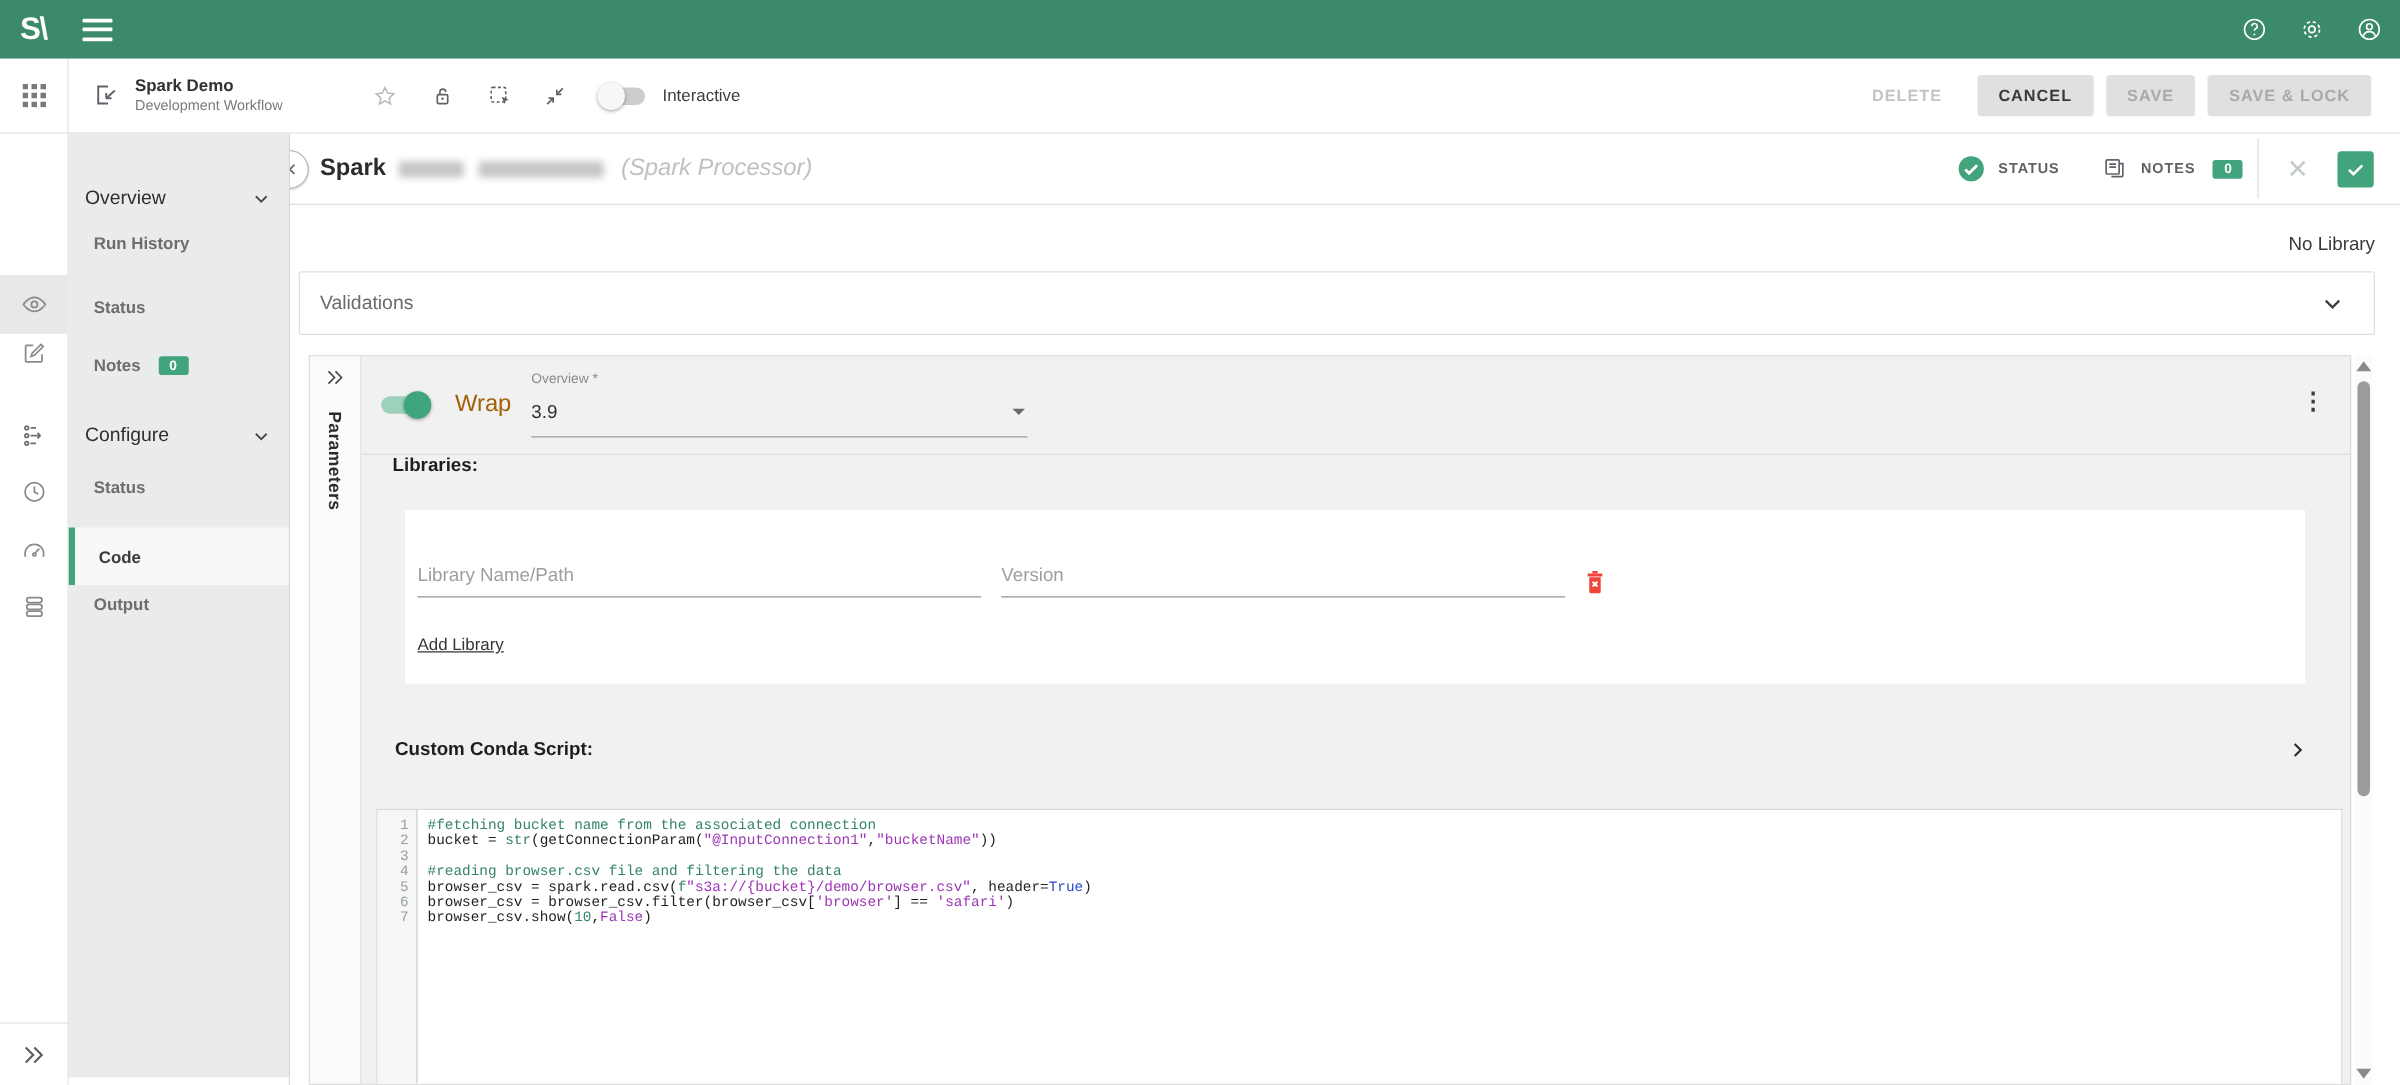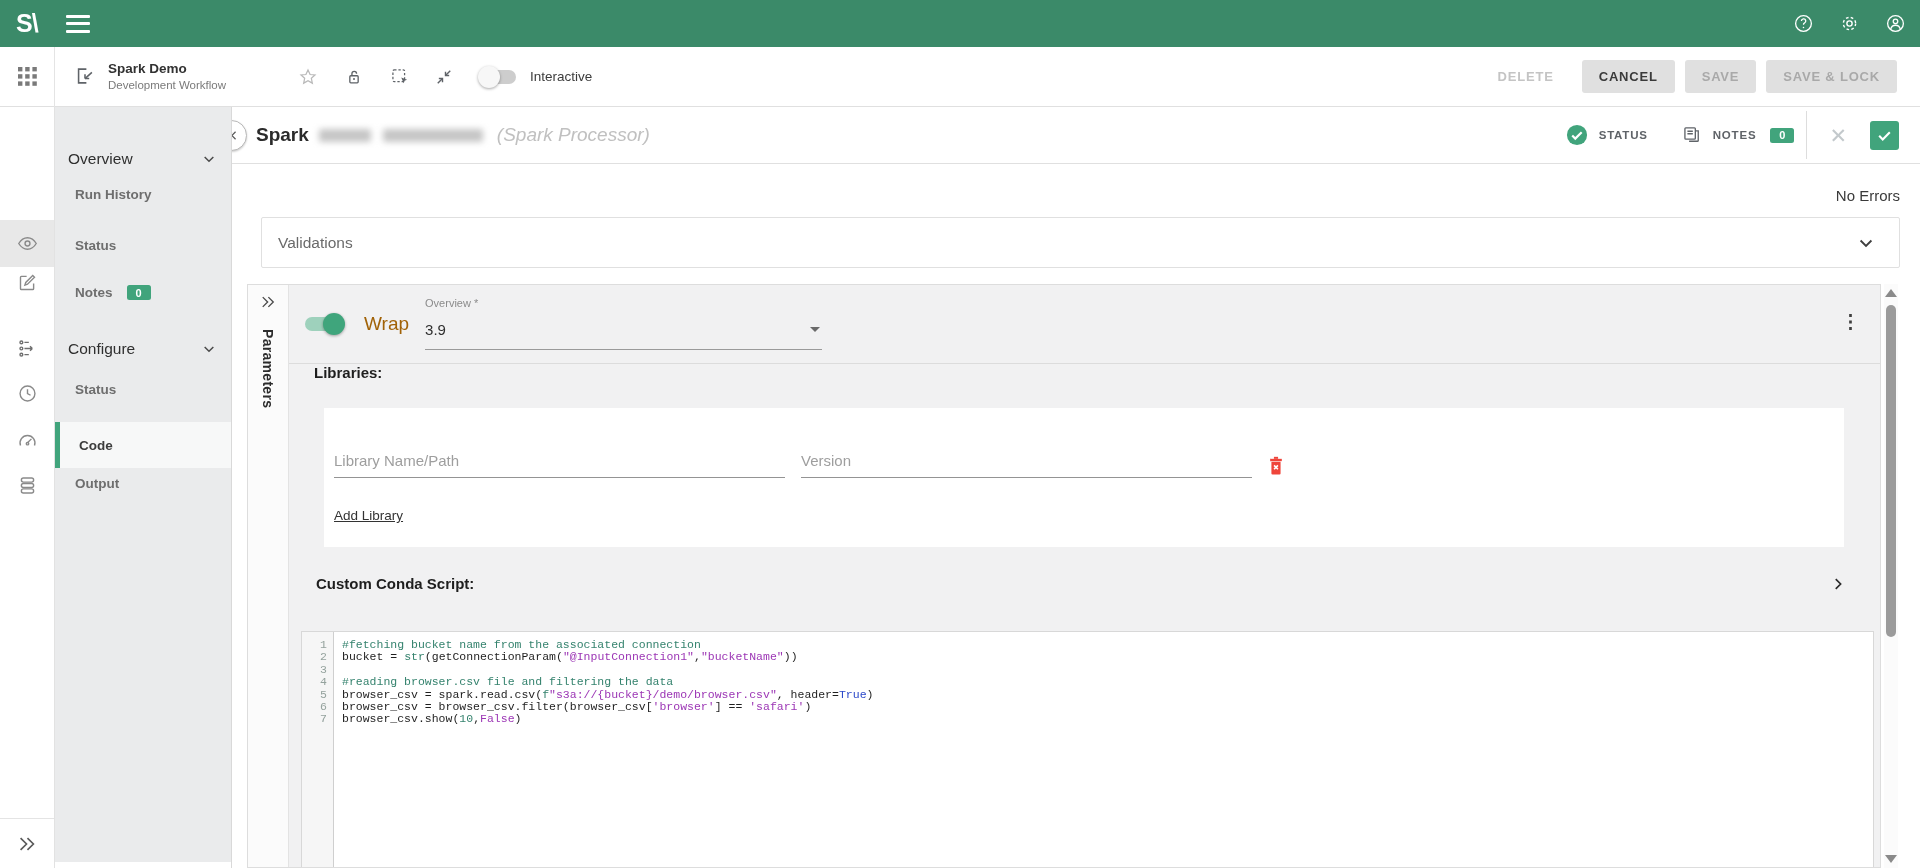--- a/index.html
+++ b/index.html
@@ -70,21 +70,21 @@
   .stage-right{margin-left:auto;display:flex;align-items:center;padding-right:21px}
   .sr-label{font-size:11.5px;font-weight:bold;letter-spacing:.8px;color:#5f6368;margin-left:11px}
   .sr-gap{width:34px}
   .sr-divider{width:1px;height:48px;background:#ddd;margin:0 22px 0 12px}
   .close-x{font-size:21px;color:#c3c9cc;cursor:pointer;line-height:1}
   .check-btn{width:29px;height:29px;background:#41a47c;border-radius:3px;margin-left:23px;display:flex;align-items:center;justify-content:center;cursor:pointer}
 
   .errors-row{height:46px;display:flex;justify-content:flex-end;align-items:flex-end;padding:0 20px 6px 0}
   .errors-text{font-size:15px;color:#3a3a3a}
 
-  .validations-card{margin:7px 20px 0 29px;height:51px;border:1px solid #e0e0e0;border-radius:2px;background:#fff;
+  .validations-card{margin:7px 20px 0 7px;height:51px;border:1px solid #e0e0e0;border-radius:2px;background:#fff;
     display:flex;align-items:center;padding:0 23px 0 16px;cursor:pointer}
   .validations-label{font-size:15.5px;color:#6a6a6a}
   .validations-card .chev{margin-left:auto;width:20px;height:20px}
 
   
   .params-card{margin:16px 39px 0 15px;height:584px;border:1px solid #ddd;background:#f1f1f2;display:flex;overflow:hidden}
   .params-strip{width:41px;flex:0 0 41px;background:#fbfbfb;border-right:1px solid #e3e3e3;display:flex;flex-direction:column;align-items:center}
   .strip-expander{margin-top:8px;width:18px;height:18px;cursor:pointer}
   .strip-label{margin-top:18px;writing-mode:vertical-rl;font-size:14px;font-weight:bold;color:#2c2c2c;letter-spacing:.3px}
   .params-content{flex:1;display:flex;flex-direction:column;position:relative;min-width:0}
@@ -99,21 +99,21 @@
   .mvalue{height:38px;display:flex;align-items:center;justify-content:space-between;border-bottom:1px solid #9a9a9a;
     font-size:15px;color:#2f2f2f;padding-bottom:2px}
   .caret{width:0;height:0;border-left:5px solid transparent;border-right:5px solid transparent;border-top:5px solid #6a6a6a;margin-right:2px}
   .tglwrap{margin-left:16px}
 
   .customize-row{height:76px;display:flex;align-items:center;padding:0 26px 0 14px;flex:0 0 auto}
   .customize-lbl{font-size:16px;font-weight:bold;color:#1c1c1c}
   .customize-row .chev{margin-left:auto;width:20px;height:20px;cursor:pointer}
   .libraries-lbl{height:26px;margin-left:25px;font-size:15px;font-weight:bold;color:#1e1e1e;flex:0 0 auto}
 
-  .lib-card{margin:18px 36px 0 35px;height:139px;background:#fff;flex:0 0 auto;padding:36px 0 0 10px;position:relative}
+  .lib-card{margin:18px 36px 16px 35px;height:139px;background:#fff;flex:0 0 auto;padding:36px 0 0 10px;position:relative}
   .lib-fields{display:flex;align-items:flex-end}
   .uline-input{border:none;outline:none;border-bottom:1px solid #949494;background:transparent;height:34px;
     font-family:inherit;font-size:15px;color:#2f2f2f}
   .uline-input::placeholder{color:#9e9e9e}
   .lib-name{width:451px}
   .lib-ver{width:451px;margin-left:16px}
   .trash{width:20px;height:22px;margin-left:14px;cursor:pointer;align-self:center;margin-top:10px}
   .add-library{margin-top:30px;display:inline-block;font-size:13.5px;color:#333;text-decoration:underline;cursor:pointer}
 
   .conda-row{height:73px;display:flex;align-items:center;padding:0 33px 0 27px;flex:0 0 auto;cursor:pointer}
@@ -351,21 +351,21 @@
           <span class="close-x">✕</span>
           <span class="check-btn">
             <svg width="17" height="17" viewBox="0 0 24 24" fill="none" stroke="#fff" stroke-width="3">
                 <path d="M4.5 12.5l5 5 10-10"></path>
               </svg>
           </span>
         </div>
       </div>
 
       <div class="errors-row">
-        <span class="errors-text">No Errors</span>
+        <span class="errors-text">No Library</span>
       </div>
 
       <div class="validations-card">
         <span class="validations-label">Validations</span>
         <span class="chev">
           <svg viewBox="0 0 24 24" fill="none" stroke="#3f3f3f" stroke-width="2.2">
               <path d="M5.5 9 12 15.5 18.5 9"></path>
             </svg>
         </span>
       </div>

